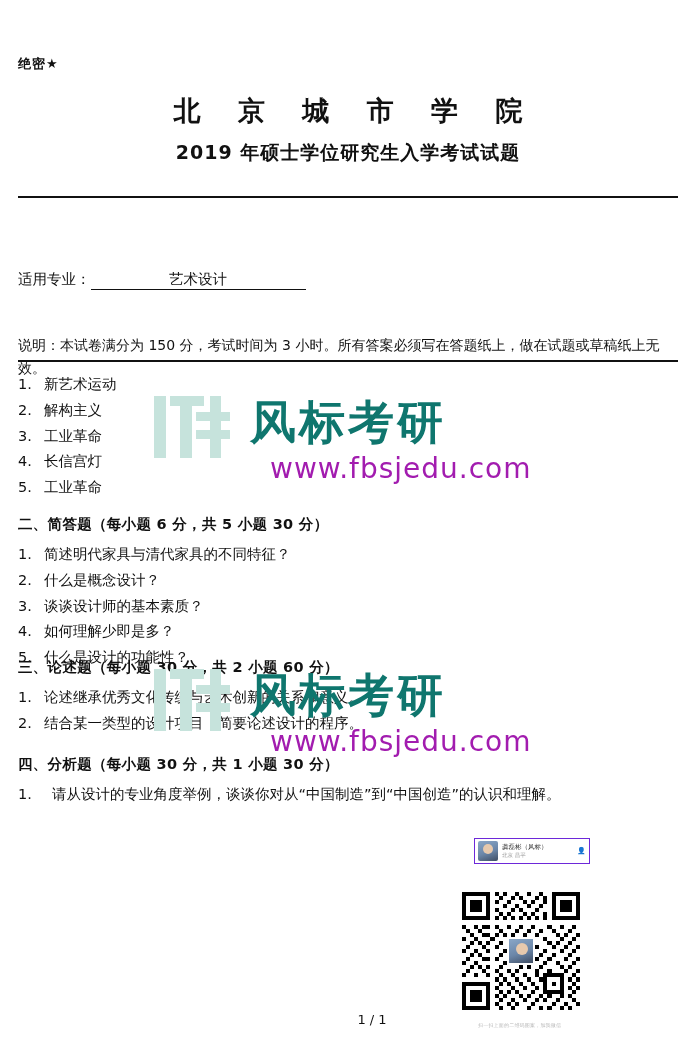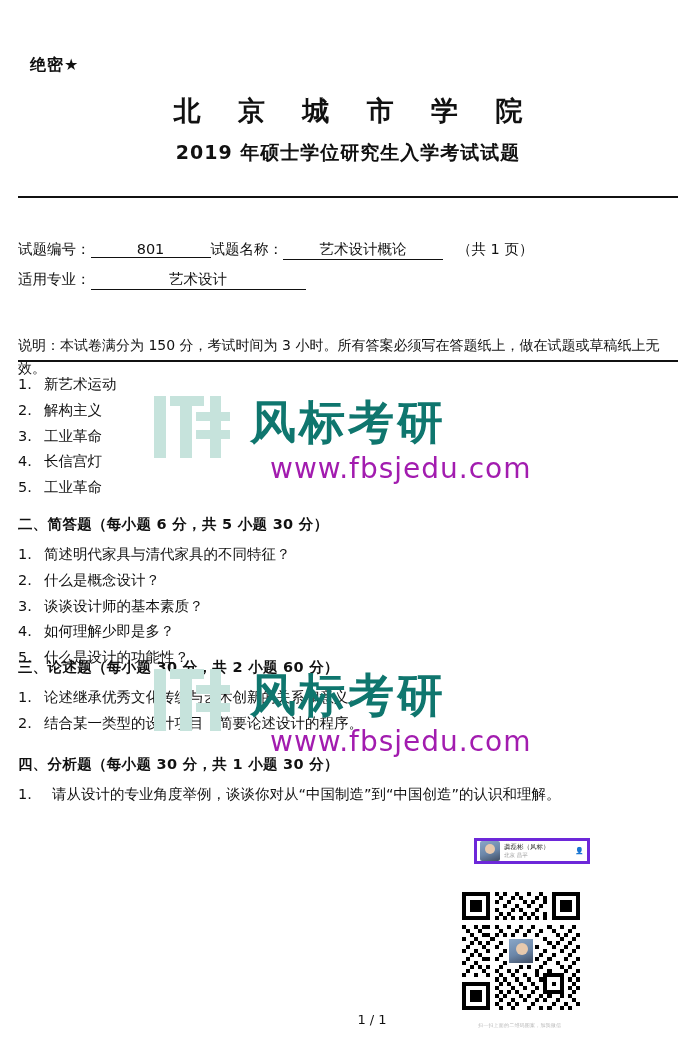--- a/index.html
+++ b/index.html
@@ -18,23 +18,23 @@
   .page {
     position: absolute;
     left: 0; top: 0;
     width: 696px;
     height: 1048px;
   }
 
   
   .secret {
     position: absolute;
-    left: 30px;
+    left: 18px;
     top: 55px;
-    font-size: 16px;
+    font-size: 13px;
     font-weight: 700;
     letter-spacing: 1px;
     font-family: "DejaVu Sans", sans-serif;
   }
 
   
   .school-title {
     position: absolute;
     left: 0; right: 0;
     top: 93px;
@@ -172,21 +172,21 @@
     white-space: nowrap;
   }
 
   
   .card {
     position: absolute;
     left: 474px;
     top: 838px;
     width: 116px;
     height: 26px;
-    border: 3px solid #6d28d9;
+    border: 1px solid #6d28d9;
     background: #fff;
     display: flex;
     align-items: center;
     padding: 2px 3px;
     box-sizing: border-box;
   }
   .card-avatar {
     width: 20px;
     height: 20px;
     border-radius: 2px;
@@ -284,23 +284,20 @@
 
 <div class="page">
 
   <div class="secret">绝密★</div>
 
   <div class="school-title">北 京 城 市 学 院</div>
   <div class="exam-title">2019 年硕士学位研究生入学考试试题</div>
 
   <div class="rule top"></div>
 
-  <div class="meta-row r1">
-    <span>试题编号：</span><span class="ul code">801</span><span>试题名称：</span><span class="ul name">艺术设计概论</span><span class="pages">（共 1 页）</span>
-  </div>
 
   <div class="meta-row r2">
     <span>适用专业：</span><span class="ul major">艺术设计</span>
   </div>
 
   <div class="note">说明：本试卷满分为 150 分，考试时间为 3 小时。所有答案必须写在答题纸上，做在试题或草稿纸上无效。</div>
 
   <div class="rule bottom"></div>
 
   <div class="section s1">

